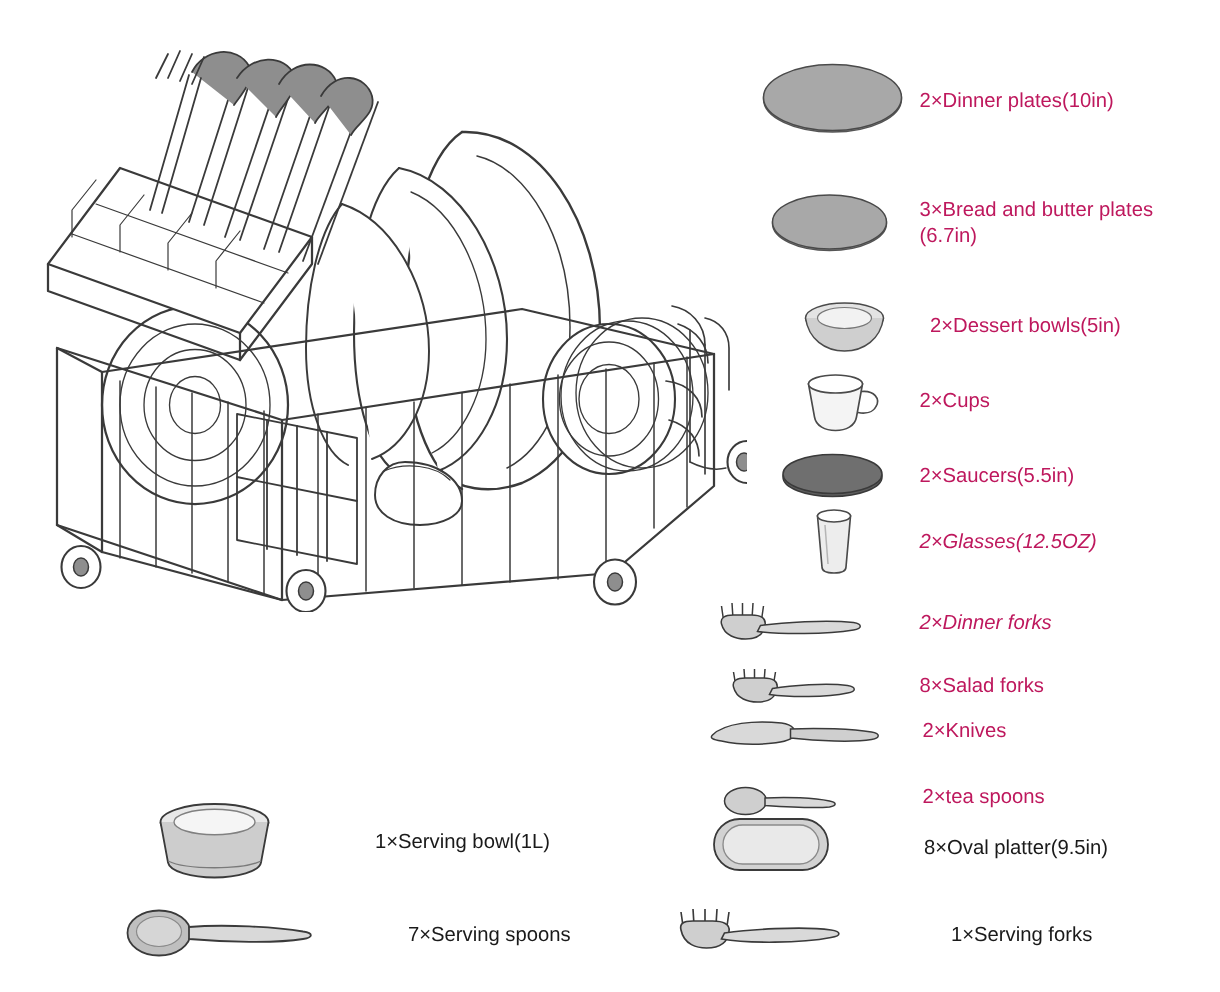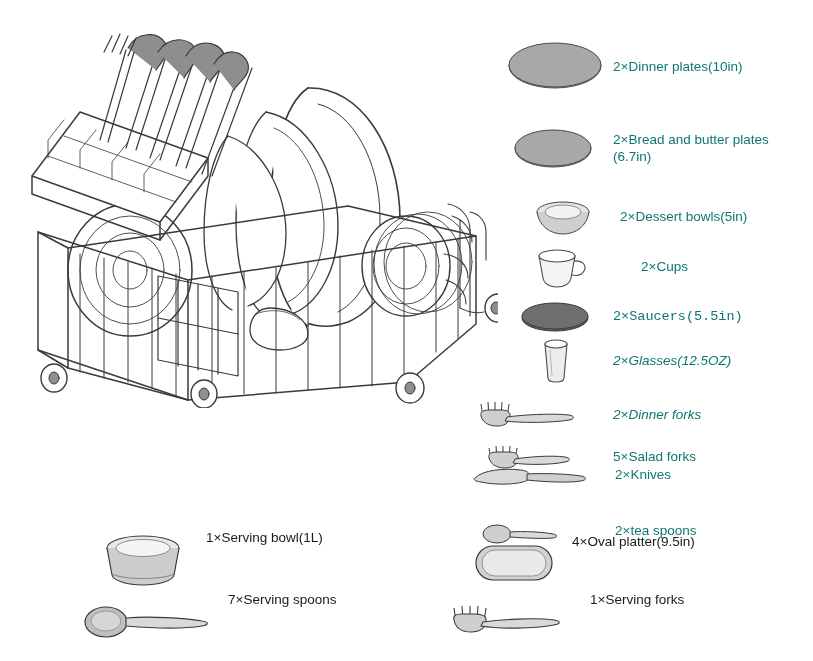--- a/index.html
+++ b/index.html
@@ -45,29 +45,31 @@
     flex: 0 0 108px;
     position: relative;
   }
   .item .glyph svg {
     position: absolute;
     left: 0; top: 0;
   }
   .item .label {
     font-size: 13.5px;
     line-height: 17px;
-    color: #0f766e;
+    color: #be185d;
     white-space: pre-line;
   }
   .label.indent2 {
     text-align: left;
   }
   .bottom-item {
     position: absolute;
     display: flex;
+    align-items: center;
+    gap: 44px;
   }
   .bottom-item .glyph {
     width: 120px;
     height: 60px;
     flex: 0 0 120px;
     position: relative;
   }
   .bottom-item .label {
     font-size: 13.5px;
     color: #1a1a1a;
@@ -202,47 +204,47 @@
       <div class="label">2×Dinner plates(10in)</div>
     </div>
 
     <div class="item" style="top:94px; left:0; width:300px;">
       <div class="glyph">
         <svg width="108" height="52" viewBox="0 0 108 52" xmlns="http://www.w3.org/2000/svg">
           <ellipse cx="48" cy="27" rx="38" ry="18" fill="#9b9b9b" stroke="#555" stroke-width="1"></ellipse>
           <ellipse cx="48" cy="26" rx="38" ry="18" fill="#a8a8a8" stroke="#4a4a4a" stroke-width="1"></ellipse>
         </svg>
       </div>
-      <div class="label indent2">2×Bread and butter plates
+      <div class="label indent2">3×Bread and butter plates
     (6.7in)</div>
     </div>
 
     <div class="item" style="top:162px; left:7px; width:300px;">
       <div class="glyph">
         <svg width="108" height="52" viewBox="0 0 108 52" xmlns="http://www.w3.org/2000/svg">
           <ellipse cx="51" cy="22" rx="26" ry="10" fill="#e3e3e3" stroke="#4a4a4a" stroke-width="1"></ellipse>
           <path d="M25 22 C 27 36 38 44 51 44 C 64 44 75 36 77 22" fill="#cfcfcf" stroke="#4a4a4a" stroke-width="1"></path>
           <ellipse cx="51" cy="22" rx="18" ry="7" fill="#f2f2f2" stroke="#777" stroke-width="0.8"></ellipse>
         </svg>
       </div>
       <div class="label">2×Dessert bowls(5in)</div>
     </div>
 
-    <div class="item" style="top:212px; left:0; width:300px;gap:28px;">
+    <div class="item" style="top:212px; left:0; width:300px;">
       <div class="glyph">
         <svg width="108" height="52" viewBox="0 0 108 52" xmlns="http://www.w3.org/2000/svg">
           <path d="M34 16 L 38 38 C 39 44 45 47 52 47 C 59 47 65 44 66 38 L 70 16 Z" fill="#f4f4f4" stroke="#4a4a4a" stroke-width="1.1"></path>
           <ellipse cx="52" cy="16" rx="18" ry="6" fill="#ffffff" stroke="#4a4a4a" stroke-width="1.1"></ellipse>
           <path d="M69 21 C 78 20 82 26 79 31 C 77 35 72 36 67 35" fill="none" stroke="#4a4a4a" stroke-width="1.1"></path>
         </svg>
       </div>
       <div class="label">2×Cups</div>
     </div>
 
-    <div class="item" style="top:262px; left:0; width:300px;font-family:Liberation Mono, monospace;">
+    <div class="item" style="top:262px; left:0; width:300px;">
       <div class="glyph">
         <svg width="108" height="52" viewBox="0 0 108 52" xmlns="http://www.w3.org/2000/svg">
           <ellipse cx="50" cy="28" rx="33" ry="13" fill="#5e5e5e" stroke="#3a3a3a" stroke-width="1"></ellipse>
           <ellipse cx="50" cy="26" rx="33" ry="13" fill="#6f6f6f" stroke="#3a3a3a" stroke-width="1"></ellipse>
         </svg>
       </div>
       <div class="label">2×Saucers(5.5in)</div>
     </div>
 
     <div class="item" style="top:306px; left:0; width:300px;font-style:italic;">
@@ -272,24 +274,24 @@
     <div class="item" style="top:402px; left:-26px; width:340px;">
       <div class="glyph" style="flex:0 0 134px;width:134px;">
         <svg width="134" height="52" viewBox="0 0 134 52" xmlns="http://www.w3.org/2000/svg">
           <g stroke="#3a3a3a" stroke-width="1" fill="#d9d9d9">
             <path d="M10 18 L 12 30 M17 16 L 18 30 M24 16 L 24 30 M31 16 L 30 30 M38 18 L 36 30"></path>
             <path d="M10 28 C 12 36 20 38 26 38 C 32 38 38 36 39 29 C 40 24 36 22 30 22 L 18 22 C 12 22 9 24 10 28 Z" fill="#cfcfcf"></path>
             <path d="M34 33 C 48 35 72 35 86 32 C 92 31 92 28 86 27 C 72 25 48 27 36 29 Z" fill="#d9d9d9"></path>
           </g>
         </svg>
       </div>
-      <div class="label">5×Salad forks</div>
-    </div>
-
-    <div class="item" style="top:420px; left:-36px; width:340px;text-align:right;">
+      <div class="label">8×Salad forks</div>
+    </div>
+
+    <div class="item" style="top:432px; left:-36px; width:340px;text-align:right;">
       <div class="glyph" style="flex:0 0 146px;width:146px;">
         <svg width="146" height="52" viewBox="0 0 146 52" xmlns="http://www.w3.org/2000/svg">
           <g stroke="#3a3a3a" stroke-width="1">
             <path d="M6 30 C 14 22 34 20 52 22 C 60 23 62 27 60 31 C 56 36 30 38 12 34 C 6 33 4 32 6 30 Z" fill="#d9d9d9"></path>
             <path d="M58 26 C 76 25 100 26 112 28 C 118 29 118 32 112 33 C 100 35 76 34 58 32 Z" fill="#cfcfcf"></path>
           </g>
         </svg>
       </div>
       <div class="label">2×Knives</div>
     </div>
@@ -320,21 +322,21 @@
     <div class="label">1×Serving bowl(1L)</div>
   </div>
 
   <div class="bottom-item" style="left:452px; top:534px;">
     <div class="glyph">
       <svg width="120" height="60" viewBox="0 0 120 60" xmlns="http://www.w3.org/2000/svg">
         <rect x="24" y="12" width="76" height="34" rx="17" ry="17" fill="#d2d2d2" stroke="#3a3a3a" stroke-width="1.2"></rect>
         <rect x="30" y="16" width="64" height="26" rx="13" ry="13" fill="#e9e9e9" stroke="#8a8a8a" stroke-width="0.9"></rect>
       </svg>
     </div>
-    <div class="label">4×Oval platter(9.5in)</div>
+    <div class="label">8×Oval platter(9.5in)</div>
   </div>
 
   <div class="bottom-item" style="left:78px; top:592px;">
     <div class="glyph" style="flex:0 0 150px;width:150px;">
       <svg width="150" height="60" viewBox="0 0 150 60" xmlns="http://www.w3.org/2000/svg">
         <g stroke="#3a3a3a" stroke-width="1.2">
           <ellipse cx="28" cy="30" rx="21" ry="15" fill="#bfbfbf"></ellipse>
           <ellipse cx="28" cy="29" rx="15" ry="10" fill="#d6d6d6" stroke="#8a8a8a" stroke-width="0.8"></ellipse>
           <path d="M48 26 C 72 24 106 26 124 29 C 131 30 131 33 124 34 C 106 37 72 36 48 34 Z" fill="#d9d9d9"></path>
         </g>

